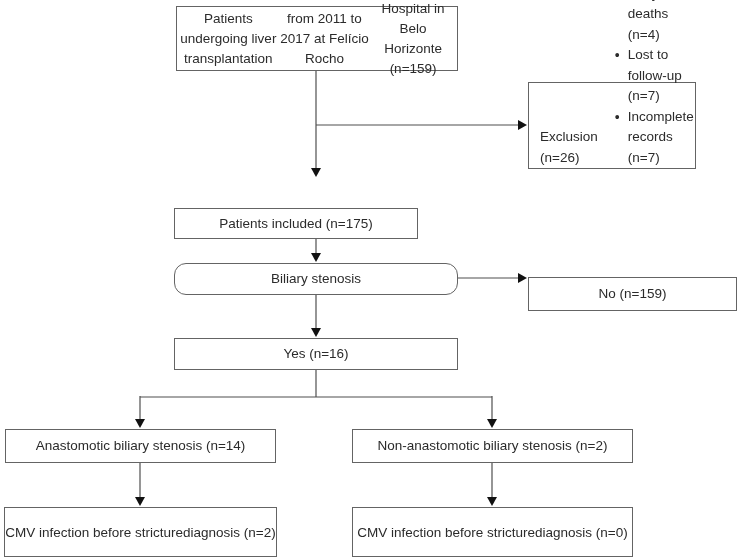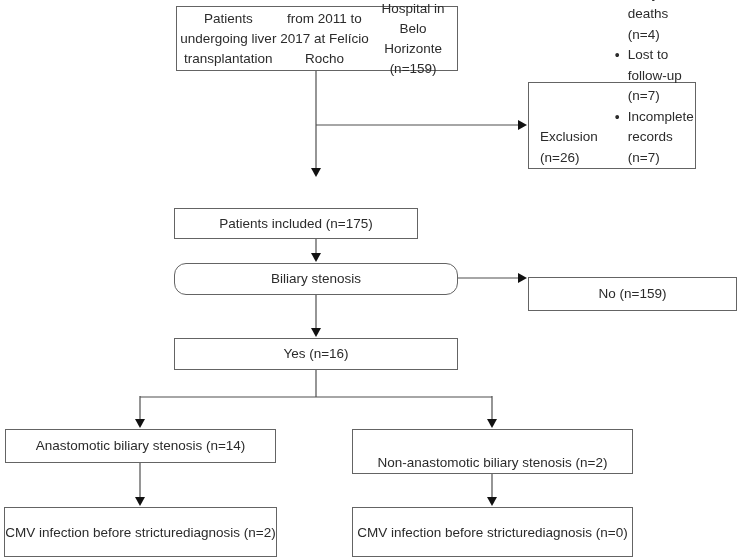--- a/index.html
+++ b/index.html
@@ -37,21 +37,21 @@
   .box-exclusion{
     left:528px;top:82px;width:168px;height:87px;
     align-items:flex-end;justify-content:flex-start;
     text-align:left;padding:6px 6px 0 11px;line-height:20.5px;
   }
   .box-included{left:174px;top:184px;width:244px;height:31px;margin-top:24px;}
   .box-biliary{left:174px;top:263px;width:284px;height:32px;border-radius:12px;}
   .box-no{left:528px;top:261px;width:209px;height:34px;margin-top:16px;}
   .box-yes{left:174px;top:338px;width:284px;height:32px;}
   .box-anastomotic{left:5px;top:429px;width:271px;height:34px;}
-  .box-non-anastomotic{left:352px;top:429px;width:281px;height:45px;align-items:flex-end;}
+  .box-non-anastomotic{left:352px;top:429px;width:281px;height:34px;}
   .box-cmv-left{left:4px;top:507px;width:273px;height:50px;line-height:21px;}
   .box-cmv-right{left:352px;top:507px;width:281px;height:50px;line-height:21px;}
   .bullets{
     list-style:none;
     margin:0;padding:0 0 0 17px;
   }
   .bullets li{position:relative;padding-left:13px;}
   .bullets li::before{
     content:"\2022";
     position:absolute;left:0;top:0;

